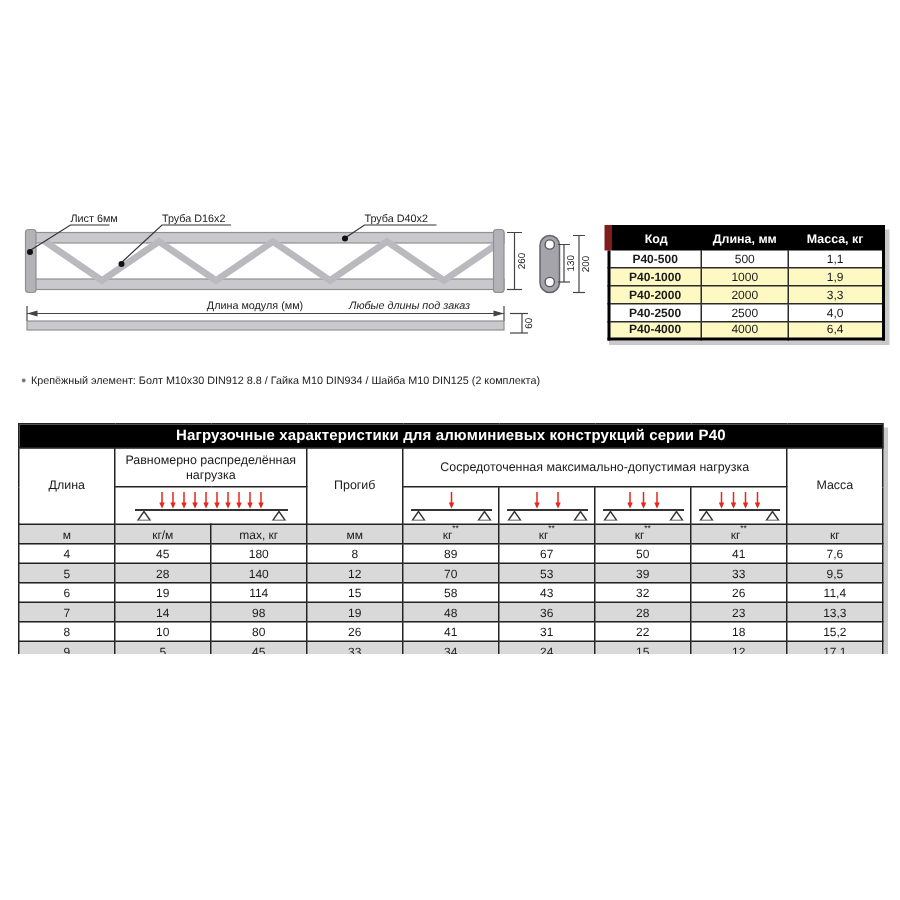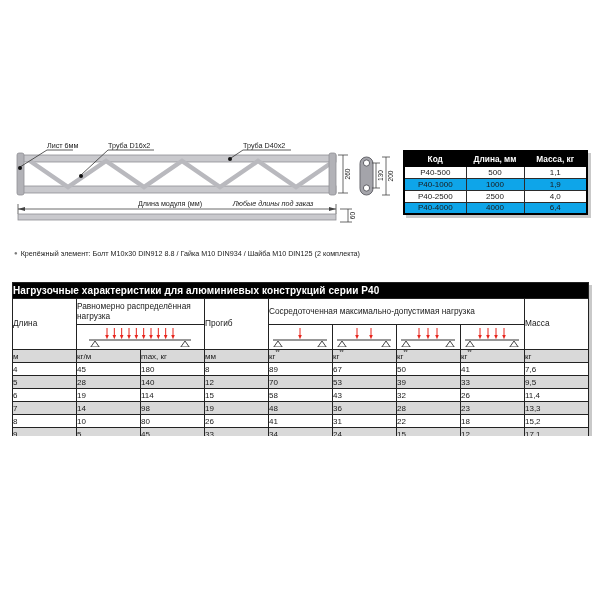--- a/index.html
+++ b/index.html
@@ -18,27 +18,27 @@
   
   .note { position:absolute; left:14px; top:249px; font-size:7.2px; color:#222; white-space:nowrap; }
   .note .bullet { color:#7a7a7a; font-size:6px; vertical-align:1px; margin-right:3px; }
 
   
   .size-table { position:absolute; left:403px; top:150px; width:183px;
     border-collapse:collapse; table-layout:fixed; text-align:center;
     border:2px solid #000; box-shadow:3px 3px 0 #c9c9c9; background:#fff; }
   .size-table td { border:1px solid #2b2b2b; height:12px; font-size:8px; padding:0; }
   .size-table thead td { background:#000; color:#fff; font-weight:bold; font-size:8.3px; height:15px; border:1px solid #000; border-left:1px solid #fff; }
-  .size-table thead td:first-child { border-left:1px solid #7f1d1d; }
-  .size-table .code { font-weight:normal;margin-top:40px; }
-  .size-table tr.alt td { background:#0ea5e9; }
+  .size-table thead td:first-child { border-left:5px solid #7f1d1d; }
+  .size-table .code { font-weight:bold;margin-top:40px; }
+  .size-table tr.alt td { background:#fef9c3; }
 
   
   .load-table { position:absolute; left:12px; top:282px; width:576px;
-    border-collapse:collapse; table-layout:fixed; text-align:left;
+    border-collapse:collapse; table-layout:fixed; text-align:center;
     border:1.5px solid #000; box-shadow:3px 3px 0 #c9c9c9; background:#fff; }
   .load-table td { border:1px solid #222; padding:0; font-size:8px; line-height:1.15; }
   .load-table .ttl { background:#000; color:#fff; font-weight:bold; font-size:10px; height:16px; letter-spacing:0.1px; }
   .load-table .hdr-cell { height:26px; font-size:8.3px; padding:1px 0; }
   .load-table .span-cell { font-size:8.3px; }
   .load-table .diag-row td { height:23px; vertical-align:bottom; }
   .load-table .units td { background:#d9d9d9; height:13px; }
   .load-table tbody td { height:13px; }
   .load-table tbody tr.alt td { background:#d9d9d9; }
   .load-table sup { font-size:5.5px; position:relative; top:-1px; line-height:0; }
@@ -133,20 +133,25 @@
     <tbody>
         <tr>
           <td class="code">P40-500</td>
           <td>500</td>
           <td>1,1</td>
         </tr>
         <tr class="alt">
           <td class="code">P40-1000</td>
           <td>1000</td>
           <td>1,9</td>
+        </tr>
+        <tr class="alt">
+          <td class="code">P40-2000</td>
+          <td>2000</td>
+          <td>3,3</td>
         </tr>
         <tr>
           <td class="code">P40-2500</td>
           <td>2500</td>
           <td>4,0</td>
         </tr>
         <tr class="alt">
           <td class="code">P40-4000</td>
           <td>4000</td>
           <td>6,4</td>

